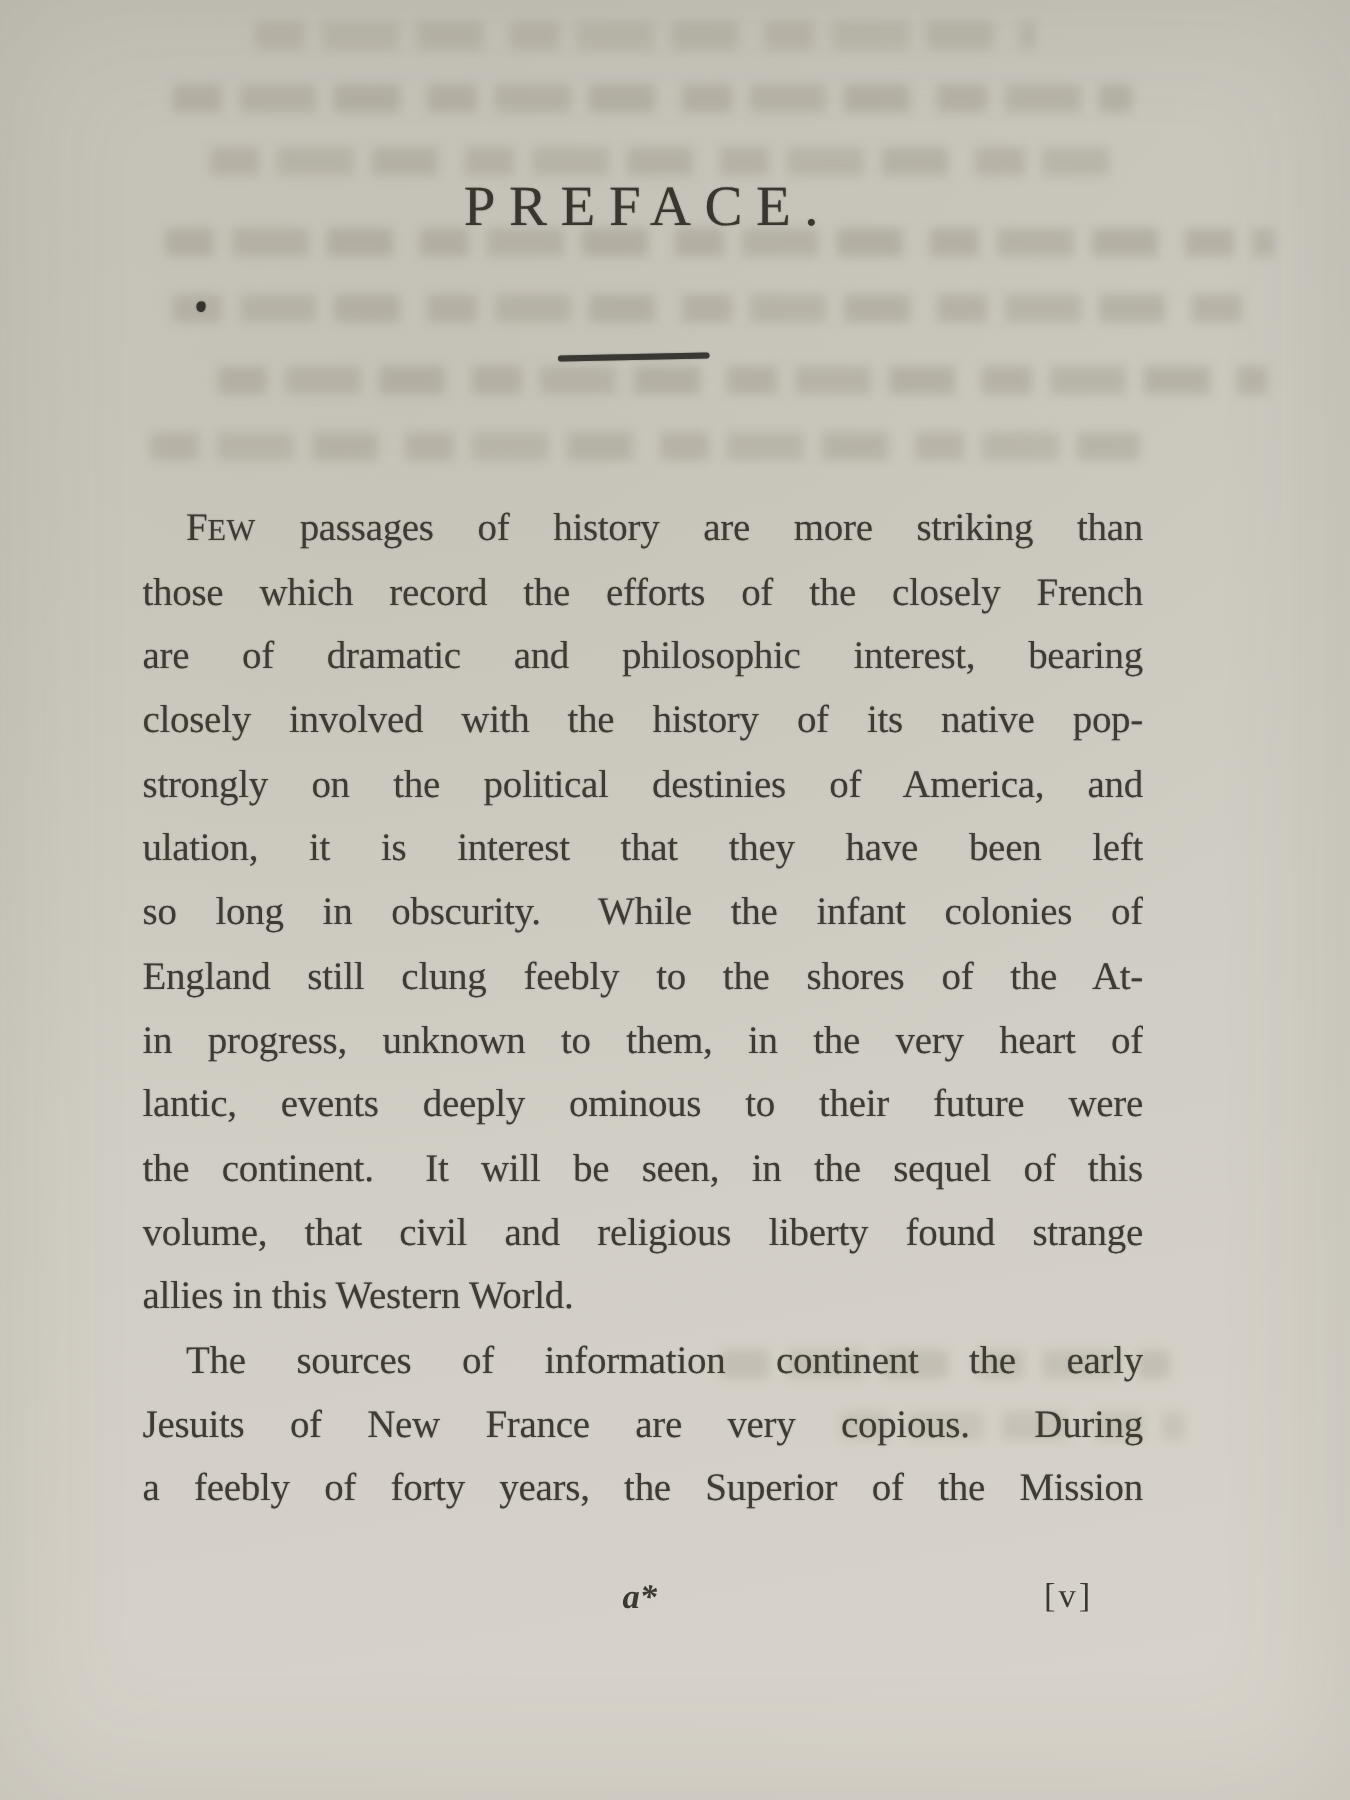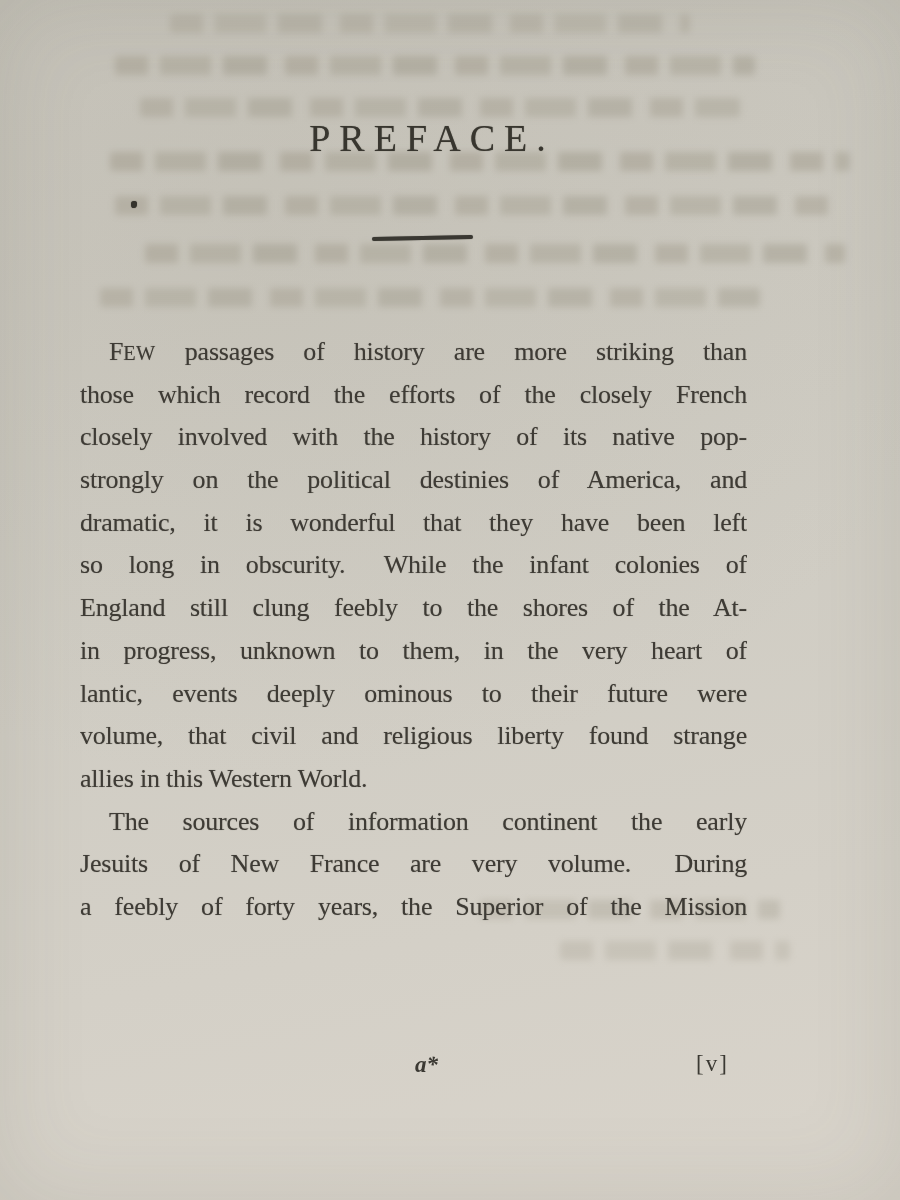--- a/index.html
+++ b/index.html
@@ -63,21 +63,21 @@
     top: 201px;
     width: 6px;
     height: 7px;
     background: #35332d;
     border-radius: 50% 40% 55% 50%;
     box-shadow: 0 0 1px rgba(53,51,45,0.8);
   }
   .bodytext {
     position: absolute;
     top: 331px;
-    left: 80px;
+    left: 95px;
     width: 667px;
     font-size: 26px;
     line-height: 42.7px;
     letter-spacing: -0.2px;
     color: #3e3b35;
     text-shadow: 0 0 1px rgba(62,59,52,0.45);
   }
   .line {
     text-align: justify;
     text-align-last: justify;
@@ -136,33 +136,35 @@
   <h1 class="title">PREFACE.</h1>
 
   <div class="rule"></div>
 
   <div class="ink-speck"></div>
 
   <div class="bodytext">
     <div>
       <div class="line indent"><span>F</span><span class="sc">EW</span><span> passages of history are more striking than</span></div>
       <div class="line">those which record the efforts of the closely French</div>
+      <div class="line">are of dramatic and philosophic interest, bearing</div>
       <div class="line">closely involved with the history of its native pop-</div>
       <div class="line">strongly on the political destinies of America, and</div>
-      <div class="line">dramatic, it is wonderful that they have been left</div>
+      <div class="line">ulation, it is interest that they have been left</div>
       <div class="line">so long in obscurity.  While the infant colonies of</div>
       <div class="line">England still clung feebly to the shores of the At-</div>
       <div class="line">in progress, unknown to them, in the very heart of</div>
       <div class="line">lantic, events deeply ominous to their future were</div>
+      <div class="line">the continent.  It will be seen, in the sequel of this</div>
       <div class="line">volume, that civil and religious liberty found strange</div>
       <div class="line endpara">allies in this Western World.</div>
     </div>
     <div>
       <div class="line indent">The sources of information continent the early</div>
-      <div class="line">Jesuits of New France are very volume.  During</div>
+      <div class="line">Jesuits of New France are very copious.  During</div>
       <div class="line">a feebly of forty years, the Superior of the Mission</div>
     </div>
   </div>
 
   <div class="footer">
     <span class="sig">a*</span>
     <span class="pgnum">[v]</span>
   </div>
 
 </div>

